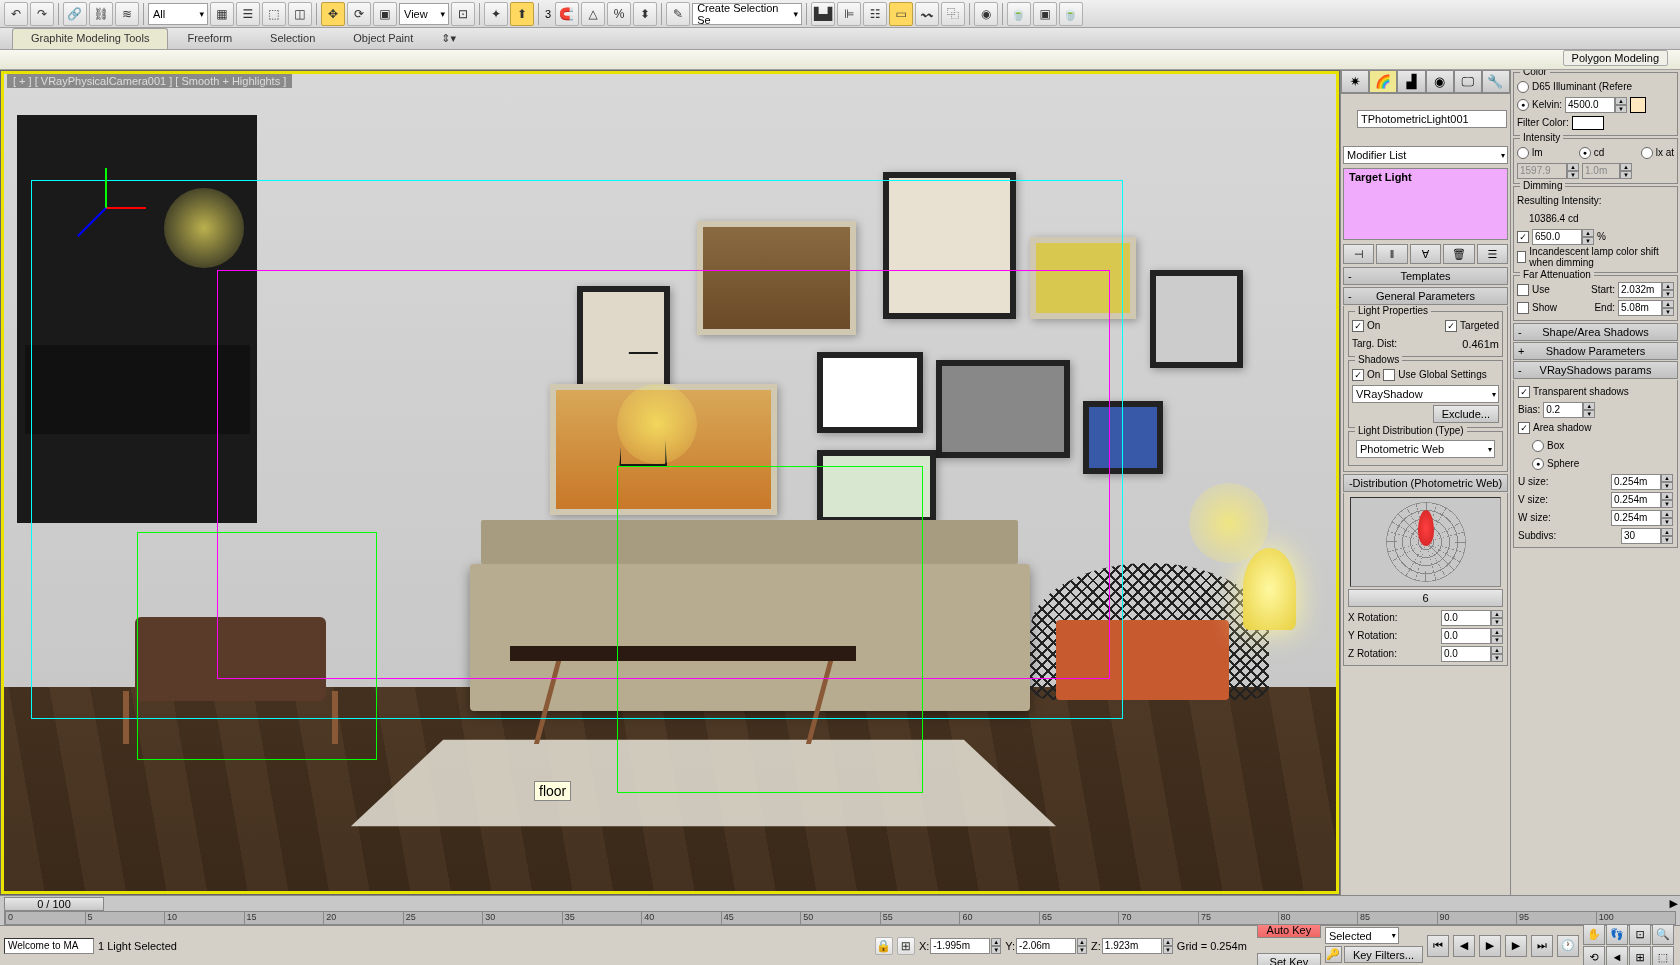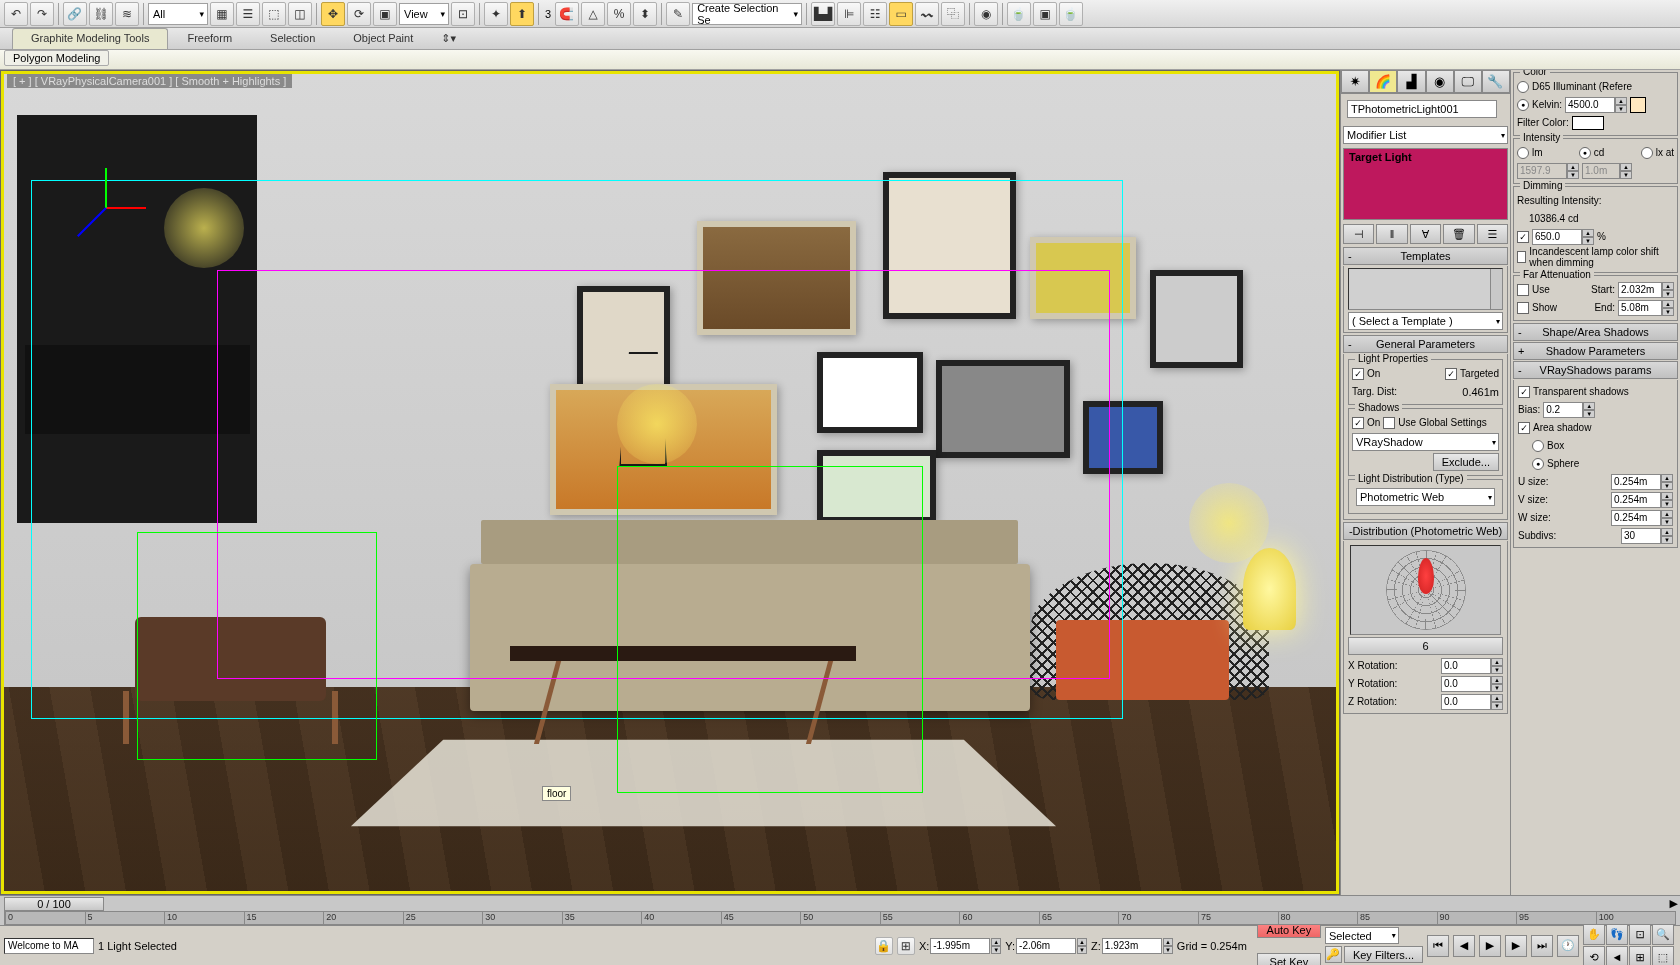--- a/index.html
+++ b/index.html
@@ -9,21 +9,21 @@
 .toolbar { display:flex; align-items:center; height:28px; background:linear-gradient(#f0f0f0,#d8d8d8); border-bottom:1px solid #a0a0a0; padding:0 4px; gap:2px; }
 .tbtn { width:24px; height:24px; background:linear-gradient(#f8f8f8,#e0e0e0); border:1px solid #b0b0b0; border-radius:2px; display:flex; align-items:center; justify-content:center; font-size:12px; color:#333; cursor:pointer; }
 .tbtn.active { background:#ffd860; border-color:#c0a040; }
 .tsep { width:1px; height:22px; background:#a0a0a0; margin:0 2px; }
 .tdrop { height:22px; background:#fff; border:1px solid #a0a0a0; padding:0 18px 0 4px; display:flex; align-items:center; position:relative; cursor:pointer; }
 .tdrop:after { content:"▾"; position:absolute; right:3px; font-size:9px; }
 
 .ribbon-tabs { display:flex; height:22px; background:linear-gradient(#e8e8e8,#d0d0d0); border-bottom:1px solid #a0a0a0; padding-left:12px; gap:0; }
 .ribbon-tab { padding:3px 18px; border:1px solid transparent; cursor:pointer; color:#333; }
 .ribbon-tab.active { background:#e8e8d0; border:1px solid #a0a0a0; border-bottom:none; border-radius:3px 3px 0 0;text-align:right; }
-.ribbon-sub { height:20px; background:linear-gradient(#f8f8f0,#e8e8d8); border-bottom:1px solid #a0a0a0; padding:2px 4px; }
+.ribbon-sub { height:20px; background:linear-gradient(#f8f8f0,#e8e8d8); border-bottom:1px solid #a0a0a0; padding:2px 12px;text-align:right; }
 
 
 .main { display:flex; height:calc(100% - 28px - 22px - 20px - 30px - 40px); }
 .viewport { flex:1; background:#888; position:relative; border:1px solid #666; }
 .viewport-frame { position:absolute; inset:0; border:3px solid #e8e400; }
 .viewport-label { position:absolute; top:3px; left:6px; color:#ddd; font-size:11px; background:rgba(60,60,60,0.5); padding:1px 6px; }
 .viewport-scene { position:absolute; inset:3px; background:linear-gradient(#b8b8b8,#909090); overflow:hidden; }
 .wall { position:absolute; left:0; top:0; right:0; height:75%; background:linear-gradient(#d8d8d8,#c8c8c8); }
 .floor { position:absolute; left:0; bottom:0; right:0; height:25%; background:linear-gradient(#5a432f,#3a2a1a); transform-origin:top; }
 .floor:before{content:"";position:absolute;inset:0;background:repeating-linear-gradient(80deg,#4a3522 0 40px,#3a2818 40px 80px);opacity:.7;}
@@ -44,32 +44,32 @@
 .shelf .row{position:absolute;left:3%;right:3%;height:22%;display:flex;gap:1px;}
 .book{flex:1;background:linear-gradient(hsl(var(--h),60%,40%),hsl(var(--h),60%,30%));}
 .rug{position:absolute;bottom:5%;left:30%;width:45%;height:18%;background:#e8e4d8;transform:perspective(400px) rotateX(55deg);opacity:.85;}
 .lamp-h{position:absolute;top:8%;left:45%;width:6%;height:40%;}
 .lamp-h .shade{position:absolute;bottom:0;left:20%;right:20%;height:35%;border:2px solid #1a1a1a;clip-path:polygon(20% 0,80% 0,100% 100%,0 100%);}
 .lamp-t{position:absolute;bottom:32%;right:3%;width:4%;height:10%;background:radial-gradient(#fff8a0,#e8d040);border-radius:50% 50% 10% 10%;box-shadow:0 0 30px #fff8a0;}
 .light-glow{position:absolute;width:80px;height:80px;border-radius:50%;background:radial-gradient(rgba(255,240,100,0.7),transparent);}
 .gizmo{position:absolute;top:12%;left:5%;width:70px;height:70px;}
 .gizmo .ax{position:absolute;top:50%;left:50%;width:40px;height:2px;transform-origin:left;}
 .helper-box{position:absolute;border:1px solid;}
-.tooltip{position:absolute;bottom:90px;left:530px;background:#ffffe0;border:1px solid #888;padding:1px 4px;font-size:10px;margin-left:8px;}
+.tooltip{position:absolute;bottom:90px;left:530px;background:#ffffe0;border:1px solid #888;padding:1px 4px;font-size:14px;}
 
 .cmd-panel { width:170px; background:#d4d0c8; border-left:1px solid #888; display:flex; flex-direction:column; overflow:hidden; }
 .cmd-tabs { display:flex; height:24px; background:#c0c0c0; border-bottom:1px solid #888; }
 .cmd-tab { flex:1; border:1px solid #888; background:linear-gradient(#e8e8e8,#c8c8c8); display:flex; align-items:center; justify-content:center; cursor:pointer; font-size:13px; }
 .cmd-tab.active{background:#f0e890;}
-.name-field{display:flex;padding:6px;gap:14px;}
+.name-field{display:flex;padding:16px;gap:14px;}
 .name-field input{flex:1;height:18px;border:1px solid #888;background:#fff;padding:0 3px;}
 .color-sw{width:18px;height:18px;background:#ffe000;border:1px solid #000;}
 .ddl{height:18px;background:#fff;border:1px solid #888;margin:2px;padding:0 14px 0 3px;position:relative;display:flex;align-items:center;cursor:pointer;}
 .ddl:after{content:"▾";position:absolute;right:2px;font-size:8px;}
-.stack-list{height:72px;background:#be185d;border:1px solid #888;margin:2px;padding:1px;}
+.stack-list{height:72px;background:#f0abfc;border:1px solid #888;margin:2px;padding:1px;}
 .stack-item{padding:1px 4px;font-weight:bold;}
 .stack-btns{display:flex;gap:2px;padding:2px;}
 .stack-btns .sb{flex:1;height:20px;background:linear-gradient(#e8e8e8,#c8c8c8);border:1px solid #888;display:flex;align-items:center;justify-content:center;font-size:11px;}
 .rollout-head{height:18px;background:linear-gradient(#d8d8d8,#c0c0c0);border:1px solid #888;margin:1px 2px;display:flex;align-items:center;justify-content:center;position:relative;cursor:pointer;}
 .rollout-head:before{content:attr(data-sign);position:absolute;left:4px;}
 .rollout-body{padding:2px 4px;border:1px solid #888;border-top:none;margin:0 2px 1px 2px;background:#d4d0c8;}
 .grp{border:1px solid #888;margin:3px 0;padding:4px 3px 3px 3px;position:relative;}
 .grp-title{position:absolute;top:-7px;left:6px;background:#d4d0c8;padding:0 3px;font-size:10px;}
 .row{display:flex;align-items:center;gap:3px;margin:1px 0;min-height:17px;}
 .row label{font-size:10px;}
@@ -270,28 +270,20 @@
       <div class="sb">⊣</div>
       <div class="sb">ǁ</div>
       <div class="sb">∀</div>
       <div class="sb">🗑</div>
       <div class="sb">☰</div>
     </div>
 
     <div class="rollout-head" data-sign="-">
         <span>Templates</span>
       </div>
-    <div class="rollout-body">
-      <div style="height:42px;border:1px inset #888;background:#d0d0d0;position:relative">
-        <div style="position:absolute;right:0;top:0;bottom:0;width:12px;background:#c8c8c8;border-left:1px solid #888"></div>
-      </div>
-      <div class="ddl" style="margin:2px 0 0 0">
-          <span>( Select a Template )</span>
-        </div>
-    </div>
 
     <div class="rollout-head" data-sign="-">
         <span>General Parameters</span>
       </div>
     <div class="rollout-body">
       <div class="grp">
         <div class="grp-title">Light Properties</div>
         <div class="row">
           <span class="chk on"></span>
             <label>On</label>

